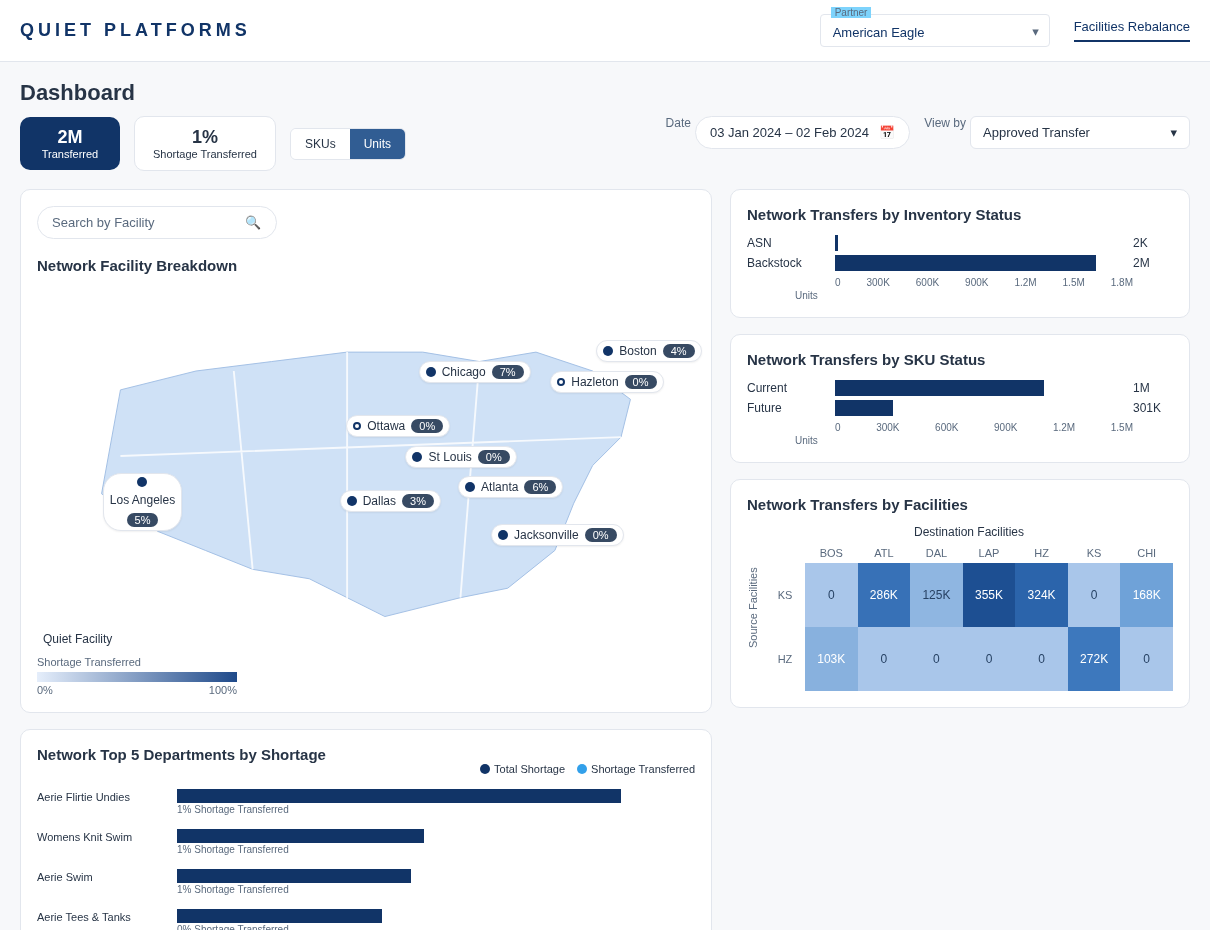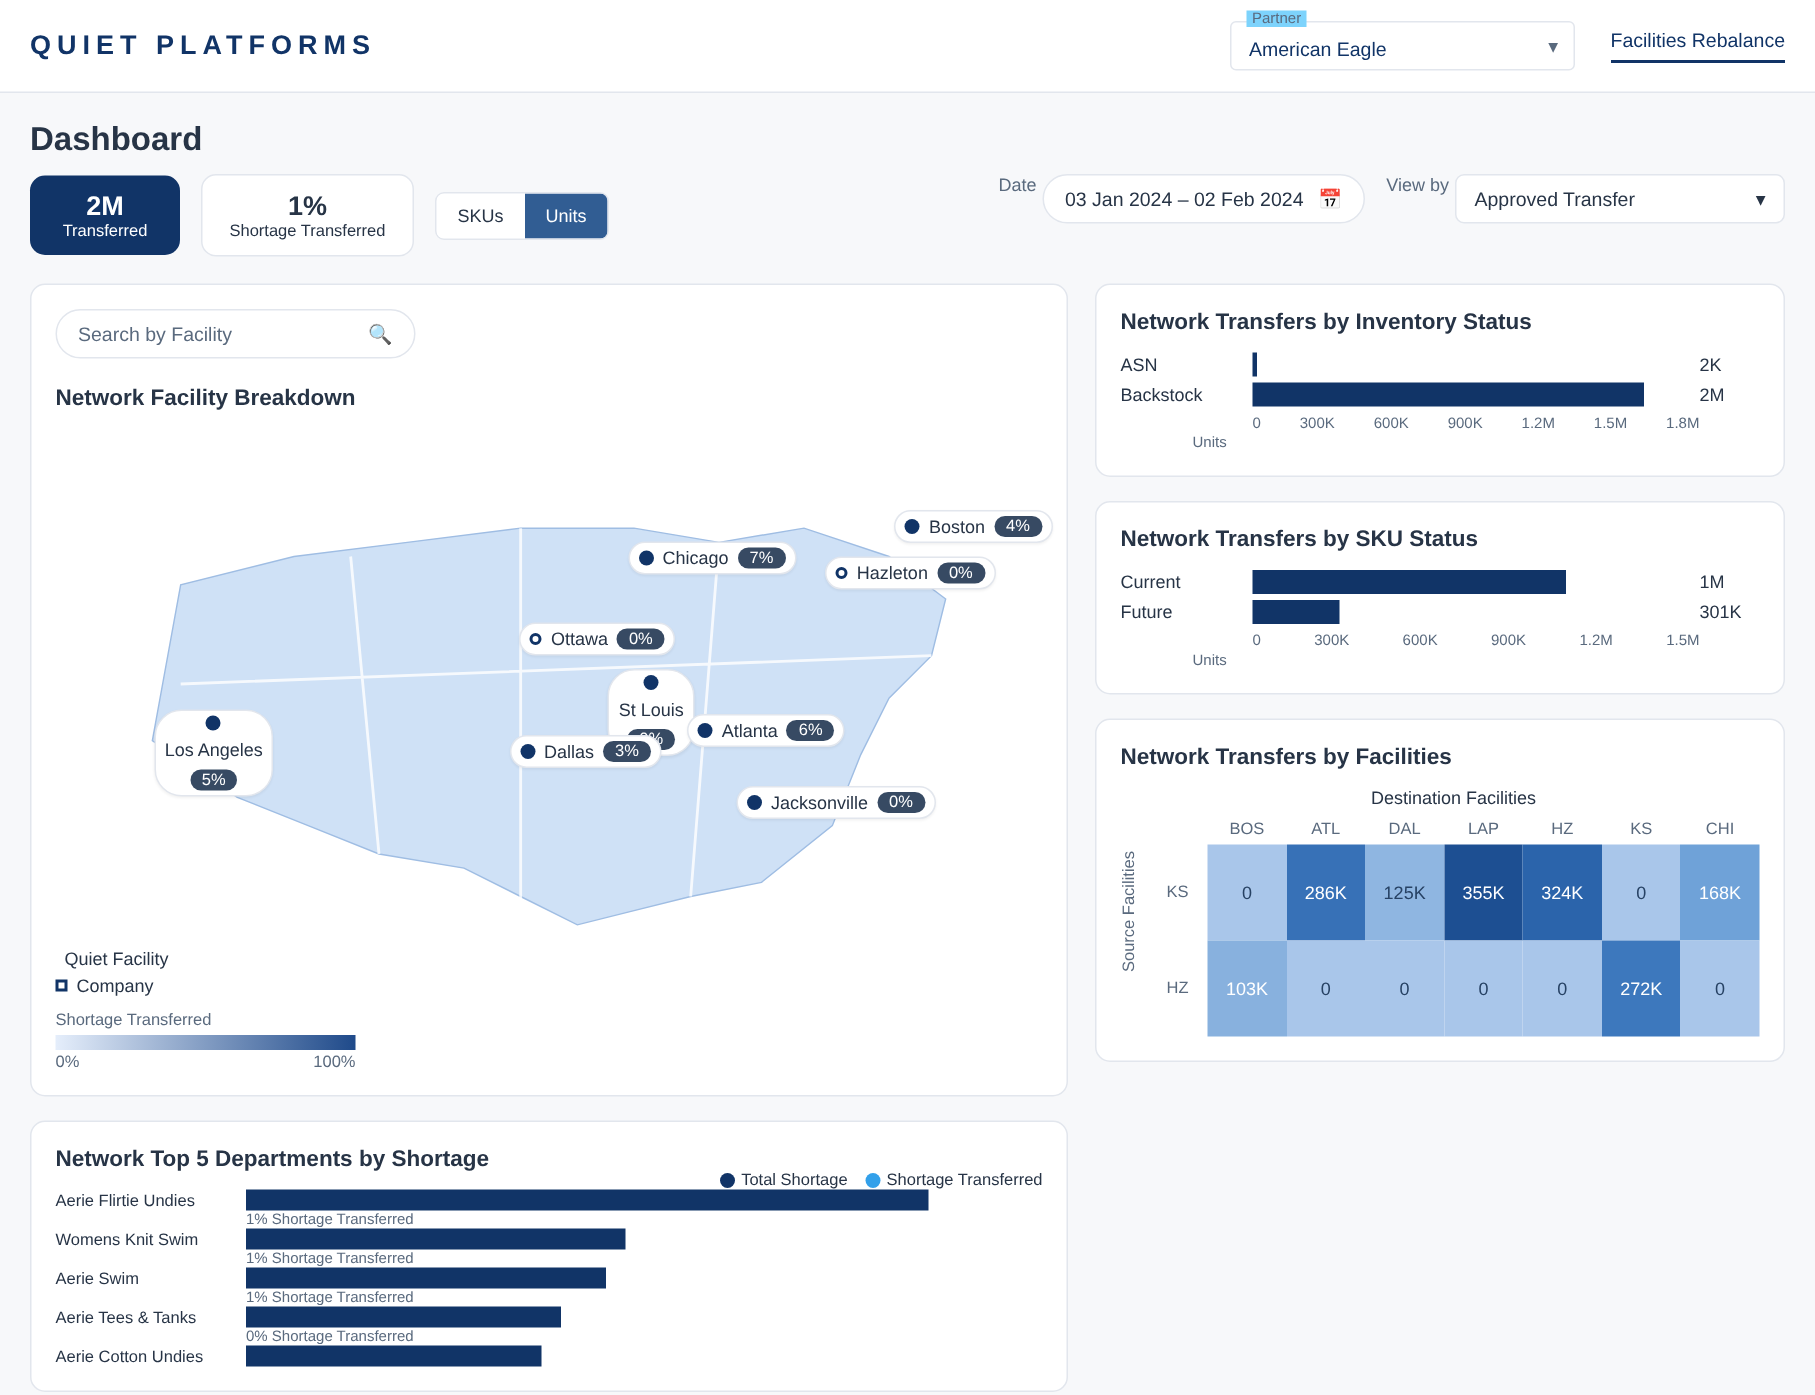--- a/index.html
+++ b/index.html
@@ -74,21 +74,21 @@
 .heat{display:grid;grid-template-columns:40px repeat(7,1fr);gap:0}
 .heat .colh{font-size:11px;color:var(--muted);text-align:center;padding:4px 0}
 .heat .rowh{font-size:11px;color:var(--muted);display:flex;align-items:center;justify-content:center}
 .heat .cell{height:64px;display:flex;align-items:center;justify-content:center;font-size:12px;color:#fff}
 .ylab{writing-mode:vertical-rl;transform:rotate(180deg);font-size:11px;color:var(--muted);text-align:center}
 
 .top5head{display:flex;justify-content:space-between;align-items:flex-end}
 .minileg{display:flex;gap:12px;font-size:11px;color:var(--text)}
 .minileg .d{display:flex;align-items:center;gap:4px}
 .minileg .sw{width:10px;height:10px;border-radius:50%}
-.top5row{display:grid;grid-template-columns:120px 1fr;align-items:start;gap:7px;margin:0 0}
+.top5row{display:grid;grid-template-columns:120px 1fr;align-items:start;gap:20px;margin:14px 0}
 .top5row .nm{font-size:11px;color:var(--text);padding-top:2px}
 .top5row .bars{position:relative}
 .top5row .b1{height:14px;background:var(--navy)}
 .top5row .sub{font-size:10px;color:var(--muted);margin-top:1px}
 </style>
 </head>
 <body>
 
 <div class="topbar">
   <div class="logo">QUIET PLATFORMS</div>
@@ -169,21 +169,21 @@
               <div class="citypill" style="left: 85%; top: 16%;">
                 <span class="dot filled"></span>
                 <span>Boston</span>
                 <span class="pct">4%</span>
               </div>
               <div class="citypill" style="left: 78%; top: 25%;">
                 <span class="dot hollow"></span>
                 <span>Hazleton</span>
                 <span class="pct">0%</span>
               </div>
-              <div class="citypill" style="left: 56%; top: 47%; flex-direction: column;">
+              <div class="citypill" style="left: 56%; top: 47%;">
                 <span class="dot filled"></span>
                 <span>St Louis</span>
                 <span class="pct">0%</span>
               </div>
               <div class="citypill" style="left: 46%; top: 60%;">
                 <span class="dot filled"></span>
                 <span>Dallas</span>
                 <span class="pct">3%</span>
               </div>
               <div class="citypill" style="left: 64%; top: 56%;">
@@ -195,24 +195,20 @@
                 <span class="dot filled"></span>
                 <span>Jacksonville</span>
                 <span class="pct">0%</span>
               </div>
             </div>
         </div>
         <div class="legend">
           <div class="item">
               <span class="dot filled"></span>
               <span>Quiet Facility</span>
-            </div>
-          <div class="item">
-              <span class="dot hollow"></span>
-              <span>Company</span>
             </div>
         </div>
         <div class="grad_lbl">Shortage Transferred</div>
         <div class="gradbar"></div>
         <div class="gradticks">
             <span>0%</span>
             <span>100%</span>
           </div>
       </div>
 

